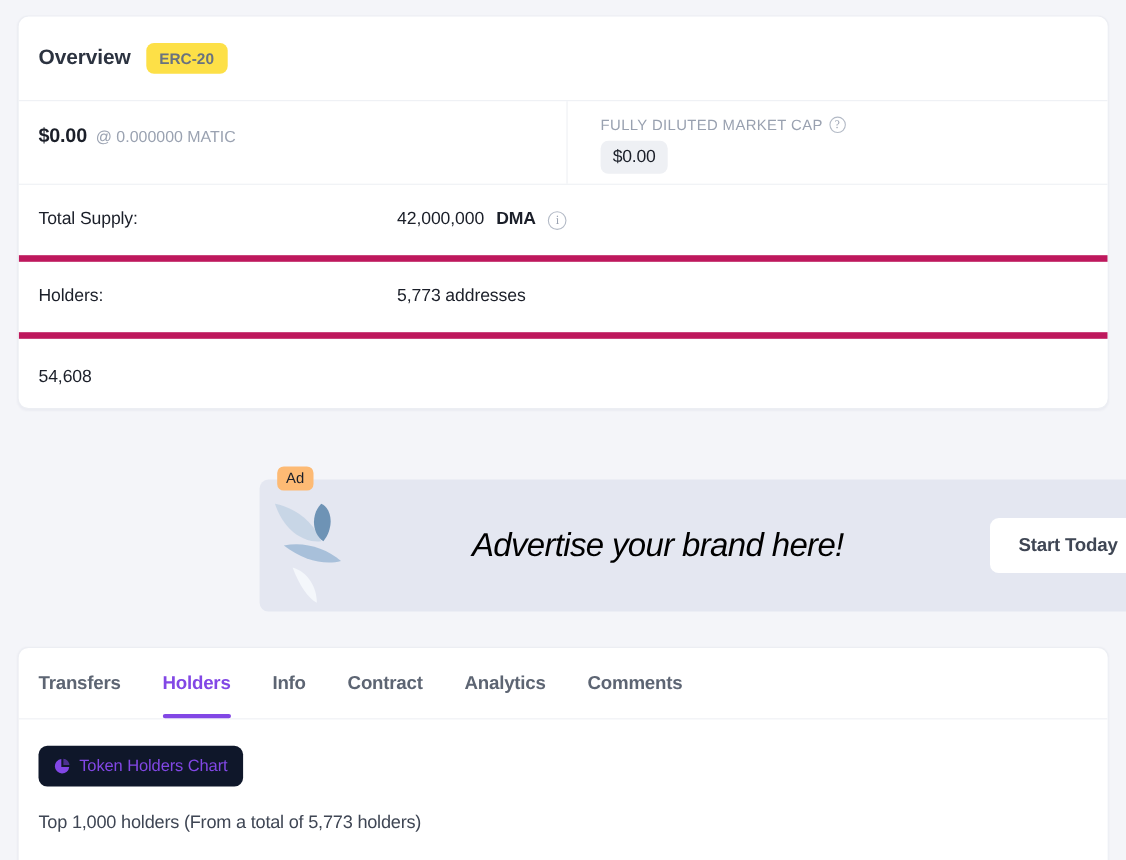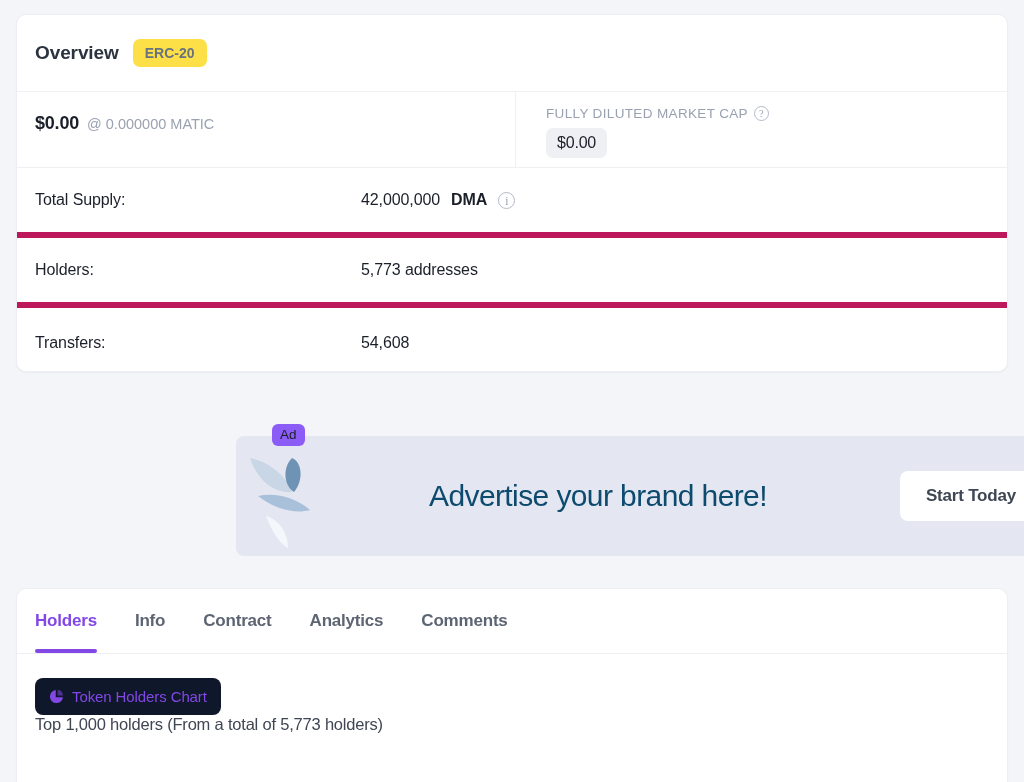--- a/index.html
+++ b/index.html
@@ -171,43 +171,44 @@
     width: 830px;
     height: 120px;
     background: #e4e7f1;
     border-radius: 8px;
     display: flex;
     align-items: center;
     overflow: hidden;
   }
   #ad-label {
     position: absolute;
-    left: 272px;
+    left: 252px;
     top: 424px;
-    background: #8b5cf6;
+    background: #fdba74;
     border-radius: 6px;
     padding: 3px 8px;
     font-size: 13.5px;
     color: #1b1f29;
     line-height: 1.2;
     z-index: 5;
   }
   .ad-logo {
     width: 100px;
     height: 120px;
     flex: none;
     position: relative;
   }
   .ad-headline {
     flex: 1;
     text-align: center;
     font-size: 30px;
-    color: #0c4a6e;
+    color: #000000;
     letter-spacing: -0.6px;
     padding-right: 40px;
+    font-style: italic;
   }
   .ad-cta {
     background: #ffffff;
     border-radius: 8px;
     padding: 15px 26px;
     font-size: 17px;
     font-weight: bold;
     color: #3f4654;
     letter-spacing: -0.2px;
     margin-right: 24px;
@@ -266,20 +267,21 @@
     background: #0f172a;
     color: #8247e5;
     border-radius: 8px;
     padding: 10px 14px;
     font-size: 15px;
     letter-spacing: -0.1px;
   }
   .pie-icon { flex: none; display: block; }
 
   .holders-note {
+    margin-top: 24px;
     font-size: 16.5px;
     color: #3f4654;
     letter-spacing: -0.2px;
   }
 </style>
 </head>
 <body>
 
 <div class="card" id="overview-card">
 
@@ -319,21 +321,20 @@
   </div>
 
   <div class="detail-row">
     <div class="detail-key">Holders:</div>
     <div class="detail-val">
       <span>5,773 addresses</span>
     </div>
   </div>
 
   <div class="detail-row last">
-    <div class="detail-key">Transfers:</div>
     <div class="detail-val">
       <span>54,608</span>
     </div>
   </div>
 
 </div>
 
 <div id="ad-label">Ad</div>
 
 <div id="ad-banner">
@@ -349,20 +350,21 @@
 
   <div class="ad-headline">Advertise your brand here!</div>
 
   <div class="ad-cta">Start Today</div>
 
 </div>
 
 <div class="card" id="tabs-card">
 
   <div class="tabs-row">
+    <div class="tab">Transfers</div>
     <div class="tab active">Holders</div>
     <div class="tab">Info</div>
     <div class="tab">Contract</div>
     <div class="tab">Analytics</div>
     <div class="tab">Comments</div>
   </div>
 
   <div class="tab-body">
 
     <div class="chart-btn">

